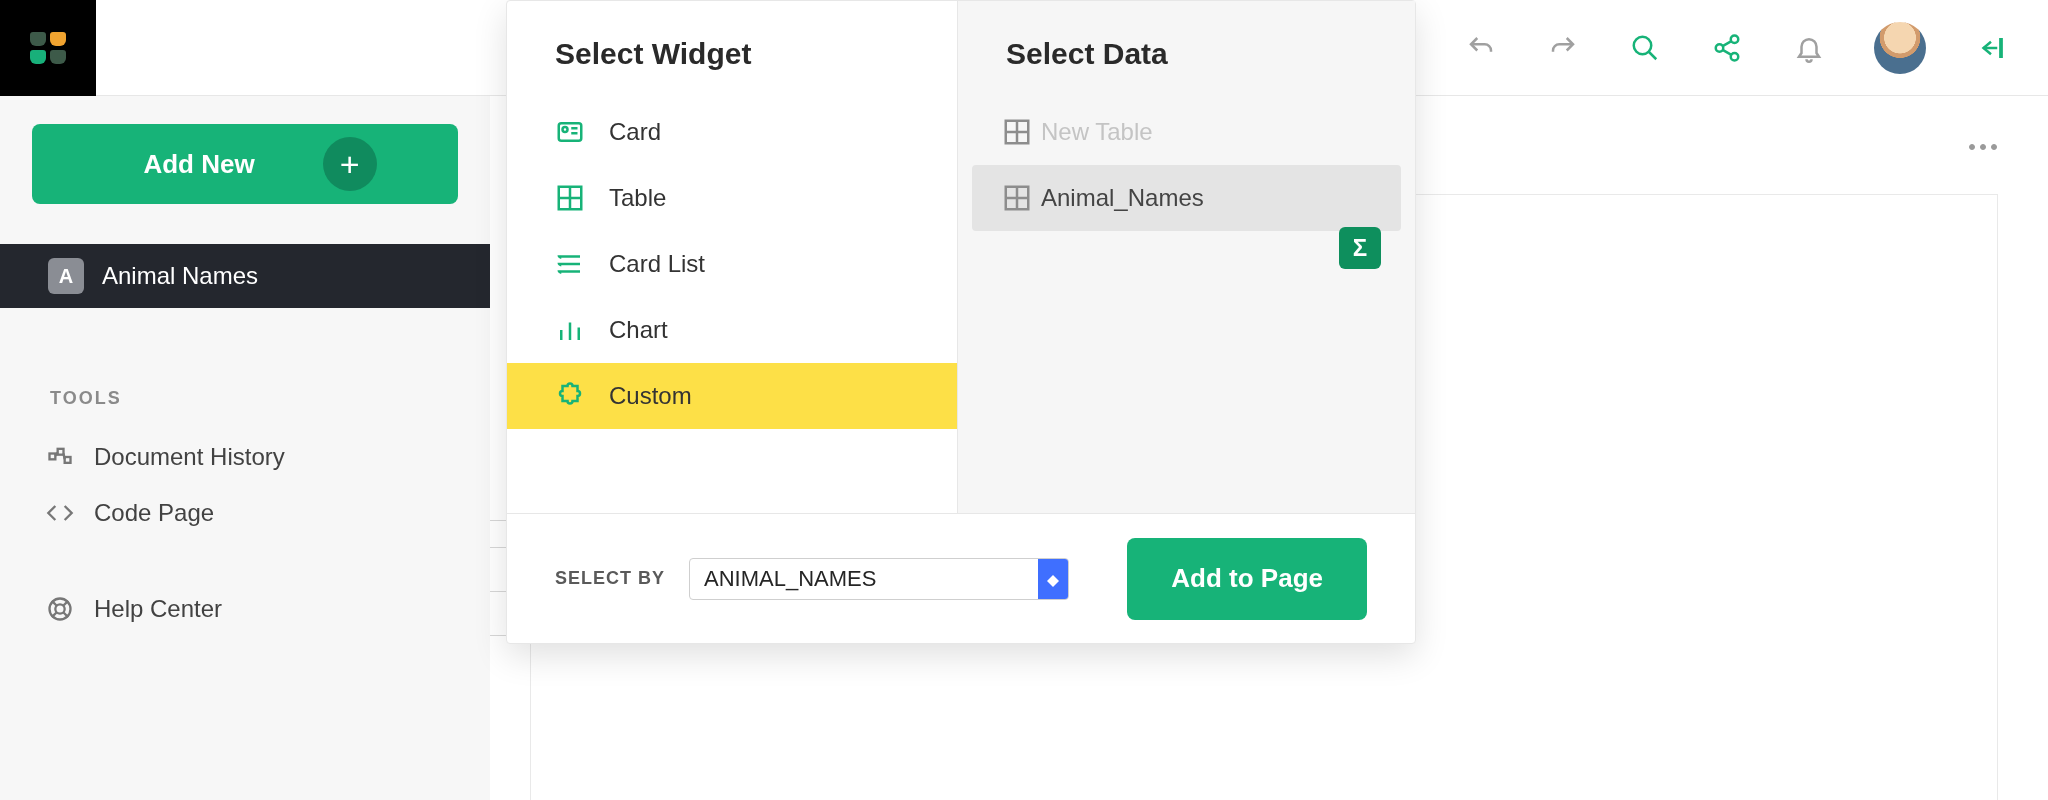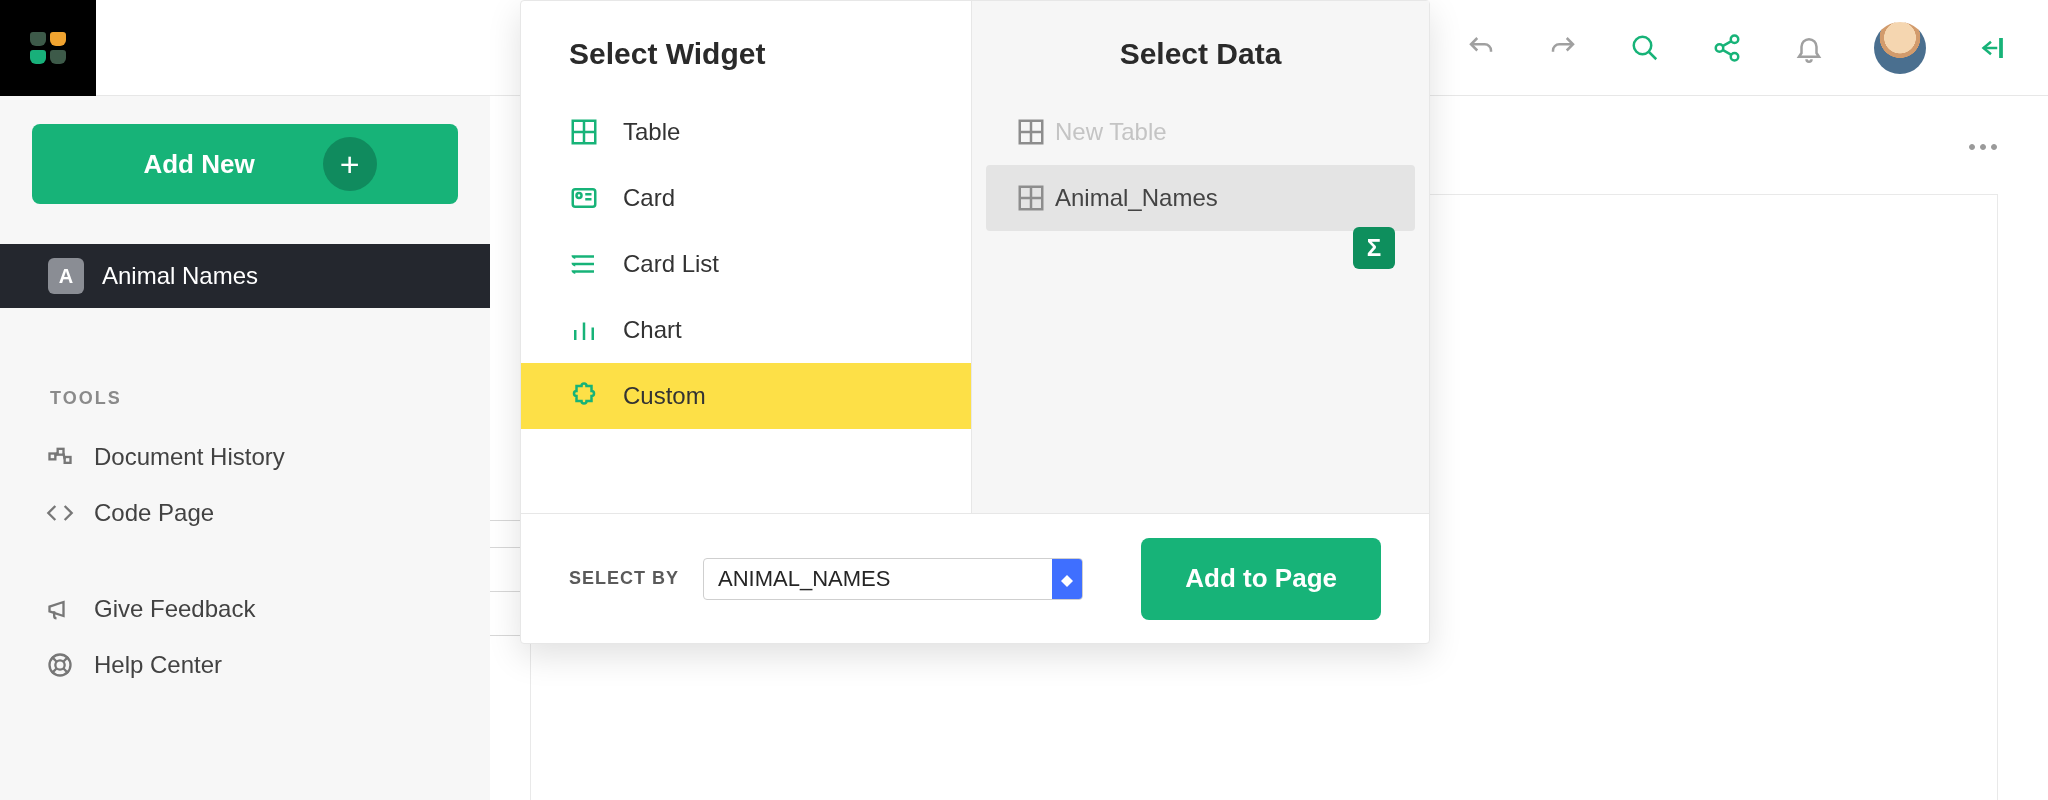--- a/index.html
+++ b/index.html
@@ -53,25 +53,25 @@
   .grid-row { display:flex; height:44px; }
   .grid-row > div { border:1px solid #d7d7d7; border-top:none; display:flex; align-items:center; padding:0 8px; }
   .grid-row > div:first-child { border-left:1px solid #d7d7d7; }
   .rownum { width:90px; justify-content:center; color:#666; background:#fff; }
   .colA { width:200px; } .colB { width:200px; } .colC { width:200px; justify-content:flex-end; }
   .green-bar { position:absolute; left:36px; top:520px; width:6px; height:220px; background:var(--green); }
   .cell-selected { outline:3px solid var(--green); outline-offset:-2px; }
   .row-trunc .rownum, .row-trunc .colA, .row-trunc .colB, .row-trunc .colC { border-top:1px solid #d7d7d7; }
 
   
-  .popup { position:absolute; top:0; left:520px; width:910px; height:644px; background:#fff; border:1px solid var(--grey-border); border-radius:4px; box-shadow:0 12px 34px rgba(0,0,0,0.12); z-index:50; display:flex; flex-direction:column; }
+  .popup { position:absolute; top:0; left:506px; width:910px; height:644px; background:#fff; border:1px solid var(--grey-border); border-radius:4px; box-shadow:0 12px 34px rgba(0,0,0,0.12); z-index:50; display:flex; flex-direction:column; }
   .popup-body { flex:1; display:flex; }
   .pcol { padding:36px 0 0 0; }
   .pcol.left { width:450px; }
-  .pcol.right { flex:1; background:#f6f6f6; border-left:1px solid var(--grey-border);text-align:center; }
+  .pcol.right { flex:1; background:#f6f6f6; border-left:1px solid var(--grey-border); }
   .pcol h2 { font-size:30px; font-weight:700; color:#2a2a2a; padding:0 48px 28px; }
   .wopt { height:66px; display:flex; align-items:center; gap:24px; padding-left:48px; font-size:24px; color:#333; }
   .wopt.selected { background:#fde047; }
   .wopt svg { width:30px; height:30px; stroke:var(--green); fill:none; stroke-width:2; }
   .dopt { height:66px; display:flex; align-items:center; gap:9px; padding:0 20px 0 30px; margin:0 14px; font-size:24px; color:#444; border-radius:4px; }
   .dopt.disabled { color:#c4c4c4; }
   .dopt.disabled svg { stroke:#c4c4c4; }
   .dopt.selected { background:#e4e4e4; }
   .dopt svg.ticon-sm { width:30px; height:30px; stroke:#8d8d8d; fill:none; stroke-width:2; }
   .sigma { position:absolute; right:34px; top:226px; width:42px; height:42px; border-radius:6px; background:#0e8f5d; color:#fff; display:flex; align-items:center; justify-content:center; font-size:24px; font-weight:600; }
@@ -166,27 +166,20 @@
   <div class="tool-item">
     <svg viewBox="0 0 24 24">
         <polyline points="8 6 2 12 8 18"></polyline>
         <polyline points="16 6 22 12 16 18"></polyline>
       </svg>
     <span>Code Page</span>
   </div>
   <div style="height:40px"></div>
   <div class="tool-item">
     <svg viewBox="0 0 24 24">
-        <path d="M3 10v4l12 4V6z"></path>
-        <path d="M7 14v4a2 2 0 002 2"></path>
-      </svg>
-    <span>Give Feedback</span>
-  </div>
-  <div class="tool-item">
-    <svg viewBox="0 0 24 24">
         <circle cx="12" cy="12" r="9"></circle>
         <circle cx="12" cy="12" r="4"></circle>
         <line x1="5" y1="5" x2="9" y2="9"></line>
         <line x1="19" y1="5" x2="15" y2="9"></line>
         <line x1="5" y1="19" x2="9" y2="15"></line>
         <line x1="19" y1="19" x2="15" y2="15"></line>
       </svg>
     <span>Help Center</span>
   </div>
 </div>
@@ -223,34 +216,34 @@
     <div class="colC"></div>
   </div>
 </div>
 
 <div class="popup">
   <div class="popup-body">
     <div class="pcol left">
       <h2>Select Widget</h2>
       <div class="wopt">
         <svg viewBox="0 0 24 24">
-            <rect x="3" y="3" width="18" height="18"></rect>
-            <line x1="3" y1="12" x2="21" y2="12"></line>
-            <line x1="12" y1="3" x2="12" y2="21"></line>
-          </svg>
-        <span>Table</span>
-      </div>
-      <div class="wopt">
-        <svg viewBox="0 0 24 24">
             <rect x="3" y="5" width="18" height="14" rx="2"></rect>
             <circle cx="8" cy="10" r="2"></circle>
             <line x1="13" y1="9" x2="18" y2="9"></line>
             <line x1="13" y1="13" x2="18" y2="13"></line>
           </svg>
         <span>Card</span>
+      </div>
+      <div class="wopt">
+        <svg viewBox="0 0 24 24">
+            <rect x="3" y="3" width="18" height="18"></rect>
+            <line x1="3" y1="12" x2="21" y2="12"></line>
+            <line x1="12" y1="3" x2="12" y2="21"></line>
+          </svg>
+        <span>Table</span>
       </div>
       <div class="wopt">
         <svg viewBox="0 0 24 24">
             <path d="M4 6h16"></path>
             <path d="M4 12h16"></path>
             <path d="M4 18h16"></path>
             <path d="M3 5c0 1 1 2 2 2"></path>
             <path d="M3 11c0 1 1 2 2 2"></path>
             <path d="M3 17c0 1 1 2 2 2"></path>
           </svg>

